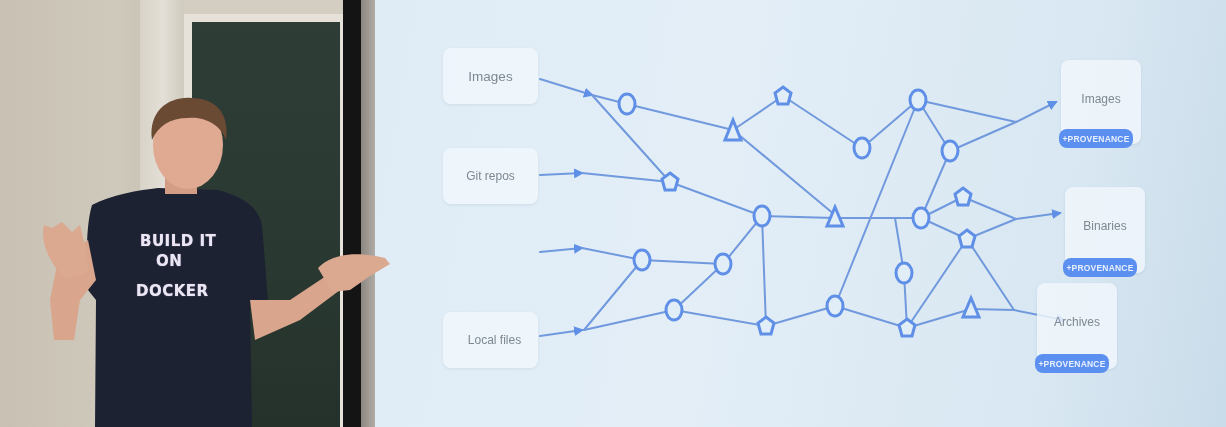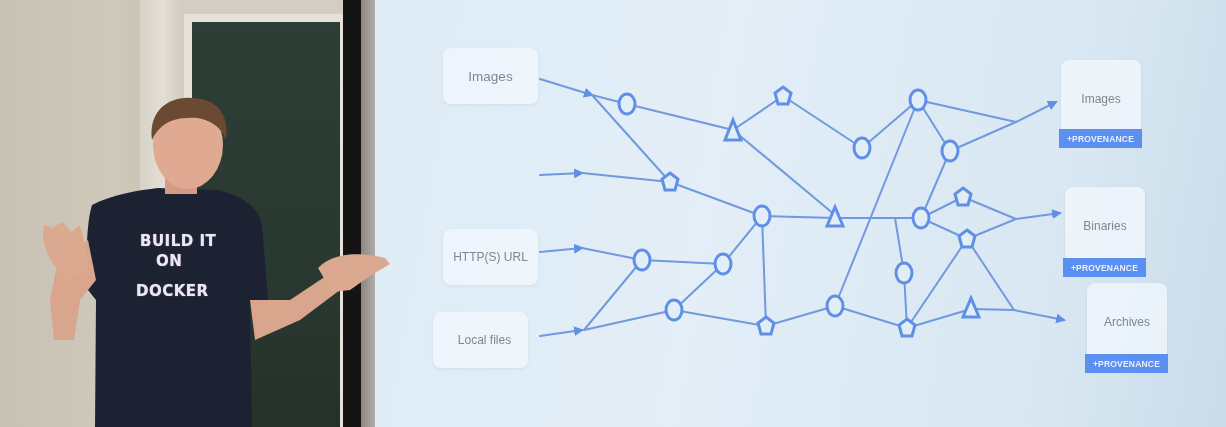--- a/index.html
+++ b/index.html
@@ -28,21 +28,21 @@
   .src-box { position: absolute; width: 95px; height: 56px; border-radius: 8px;
              background: rgba(240,246,251,0.85); box-shadow: 0 1px 3px rgba(120,150,180,0.18);
              display: flex; align-items: center; justify-content: center;
              color: #7d8891; font-size: 12px; }
   .src-box.big { font-size: 13.5px; }
 
   .out-box { position: absolute; width: 80px; border-radius: 8px;
              background: rgba(240,246,251,0.85); box-shadow: 0 1px 3px rgba(120,150,180,0.2); }
   .out-box .label { position: absolute; left: 0; right: 0; top: 32px; text-align: center;
                     color: #7d8891; font-size: 12px; }
-  .prov { position: absolute; left: -2px; bottom: -4px; width: 83px; height: 19px; border-radius: 0;
+  .prov { position: absolute; left: -2px; bottom: -4px; width: 74px; height: 19px; border-radius: 8px;
           background: #5b8ff0; color: #e8f0ff; font-size: 8.5px; font-weight: bold;
           display: flex; align-items: center; justify-content: center; letter-spacing: 0.2px; }
 
   
   .person { position: absolute; left: 0; top: 0; width: 400px; height: 427px; pointer-events: none; }
   .shirt-text { position: absolute; color: #eae7f2; font-weight: bold; font-size: 15px; letter-spacing: 0.5px;
                 font-family: "DejaVu Sans", sans-serif; text-shadow: 0 0 1px #b9a7d6; text-align: center; }
 </style>
 </head>
 <body>
@@ -134,36 +134,36 @@
       <polygon points="963,188 971,194 968,205 958,205 955,194"></polygon>
       <polygon points="967,230 975,236 972,247 962,247 959,236"></polygon>
       <polygon points="766,317 774,323 771,334 761,334 758,323"></polygon>
       <polygon points="907,319 915,325 912,336 902,336 899,325"></polygon>
     </g>
   </svg>
 
   <div class="src-box big" style="left:68px; top:48px;">
     <span>Images</span>
   </div>
-  <div class="src-box" style="left:68px; top:229px;">
-    <span>HTTP(S) URL</span>
+  <div class="src-box" style="left:68px; top:148px;">
+    <span>Git repos</span>
   </div>
-  <div class="src-box" style="left:58px; top:312px;padding-left:8px;">
+  <div class="src-box" style="left:68px; top:312px;padding-left:8px;">
     <span>Local files</span>
   </div>
 
   <div class="out-box" style="left:686px; top:60px; height:84px;">
     <span class="label">Images</span>
     <div class="prov">+PROVENANCE</div>
   </div>
   <div class="out-box" style="left:690px; top:170px; height:86px;margin-top:17px;">
     <span class="label">Binaries</span>
     <div class="prov">+PROVENANCE</div>
   </div>
-  <div class="out-box" style="left:712px; top:283px; height:86px;">
+  <div class="out-box" style="left:662px; top:283px; height:86px;">
     <span class="label">Archives</span>
     <div class="prov">+PROVENANCE</div>
   </div>
 </div>
 
 <svg class="person" width="400" height="427" viewBox="0 0 400 427">
 
   <path d="M92,205 C110,195 140,190 158,188 L218,190 C240,196 258,205 262,225 L268,300 L250,305 L252,427 L95,427 L96,300 L88,290 C86,260 86,225 92,205 Z" fill="#1d2233"></path>
 
   <path d="M88,240 L58,260 L50,300 L54,340 L74,340 L80,300 L96,280 Z" fill="#d9a58c"></path>

